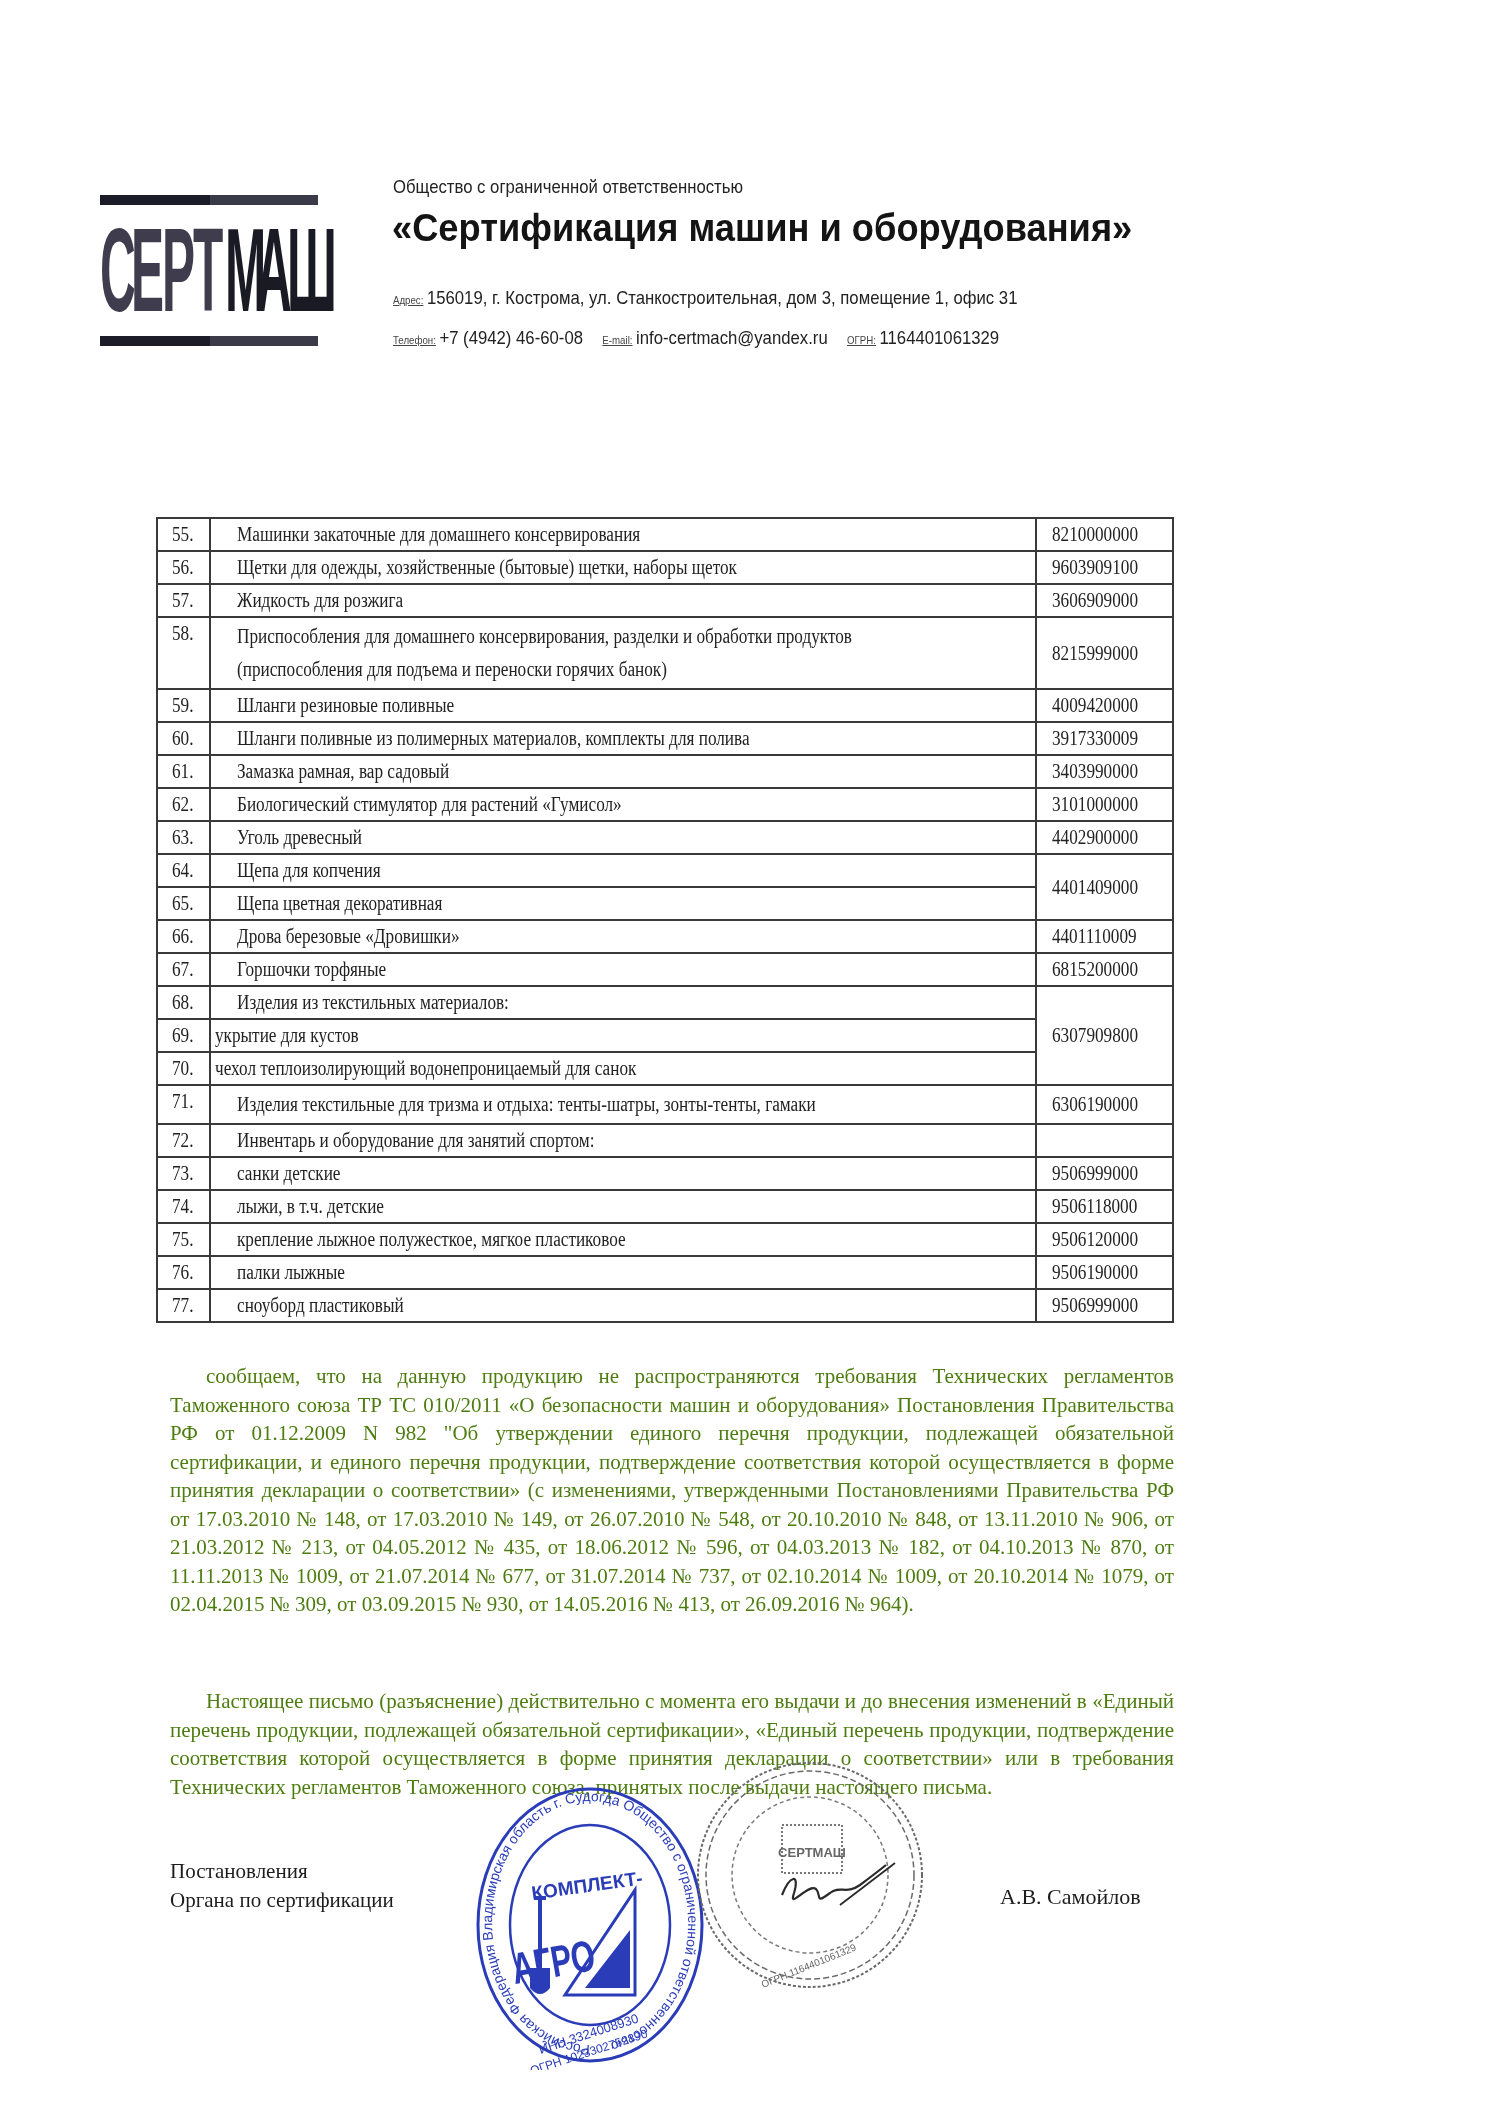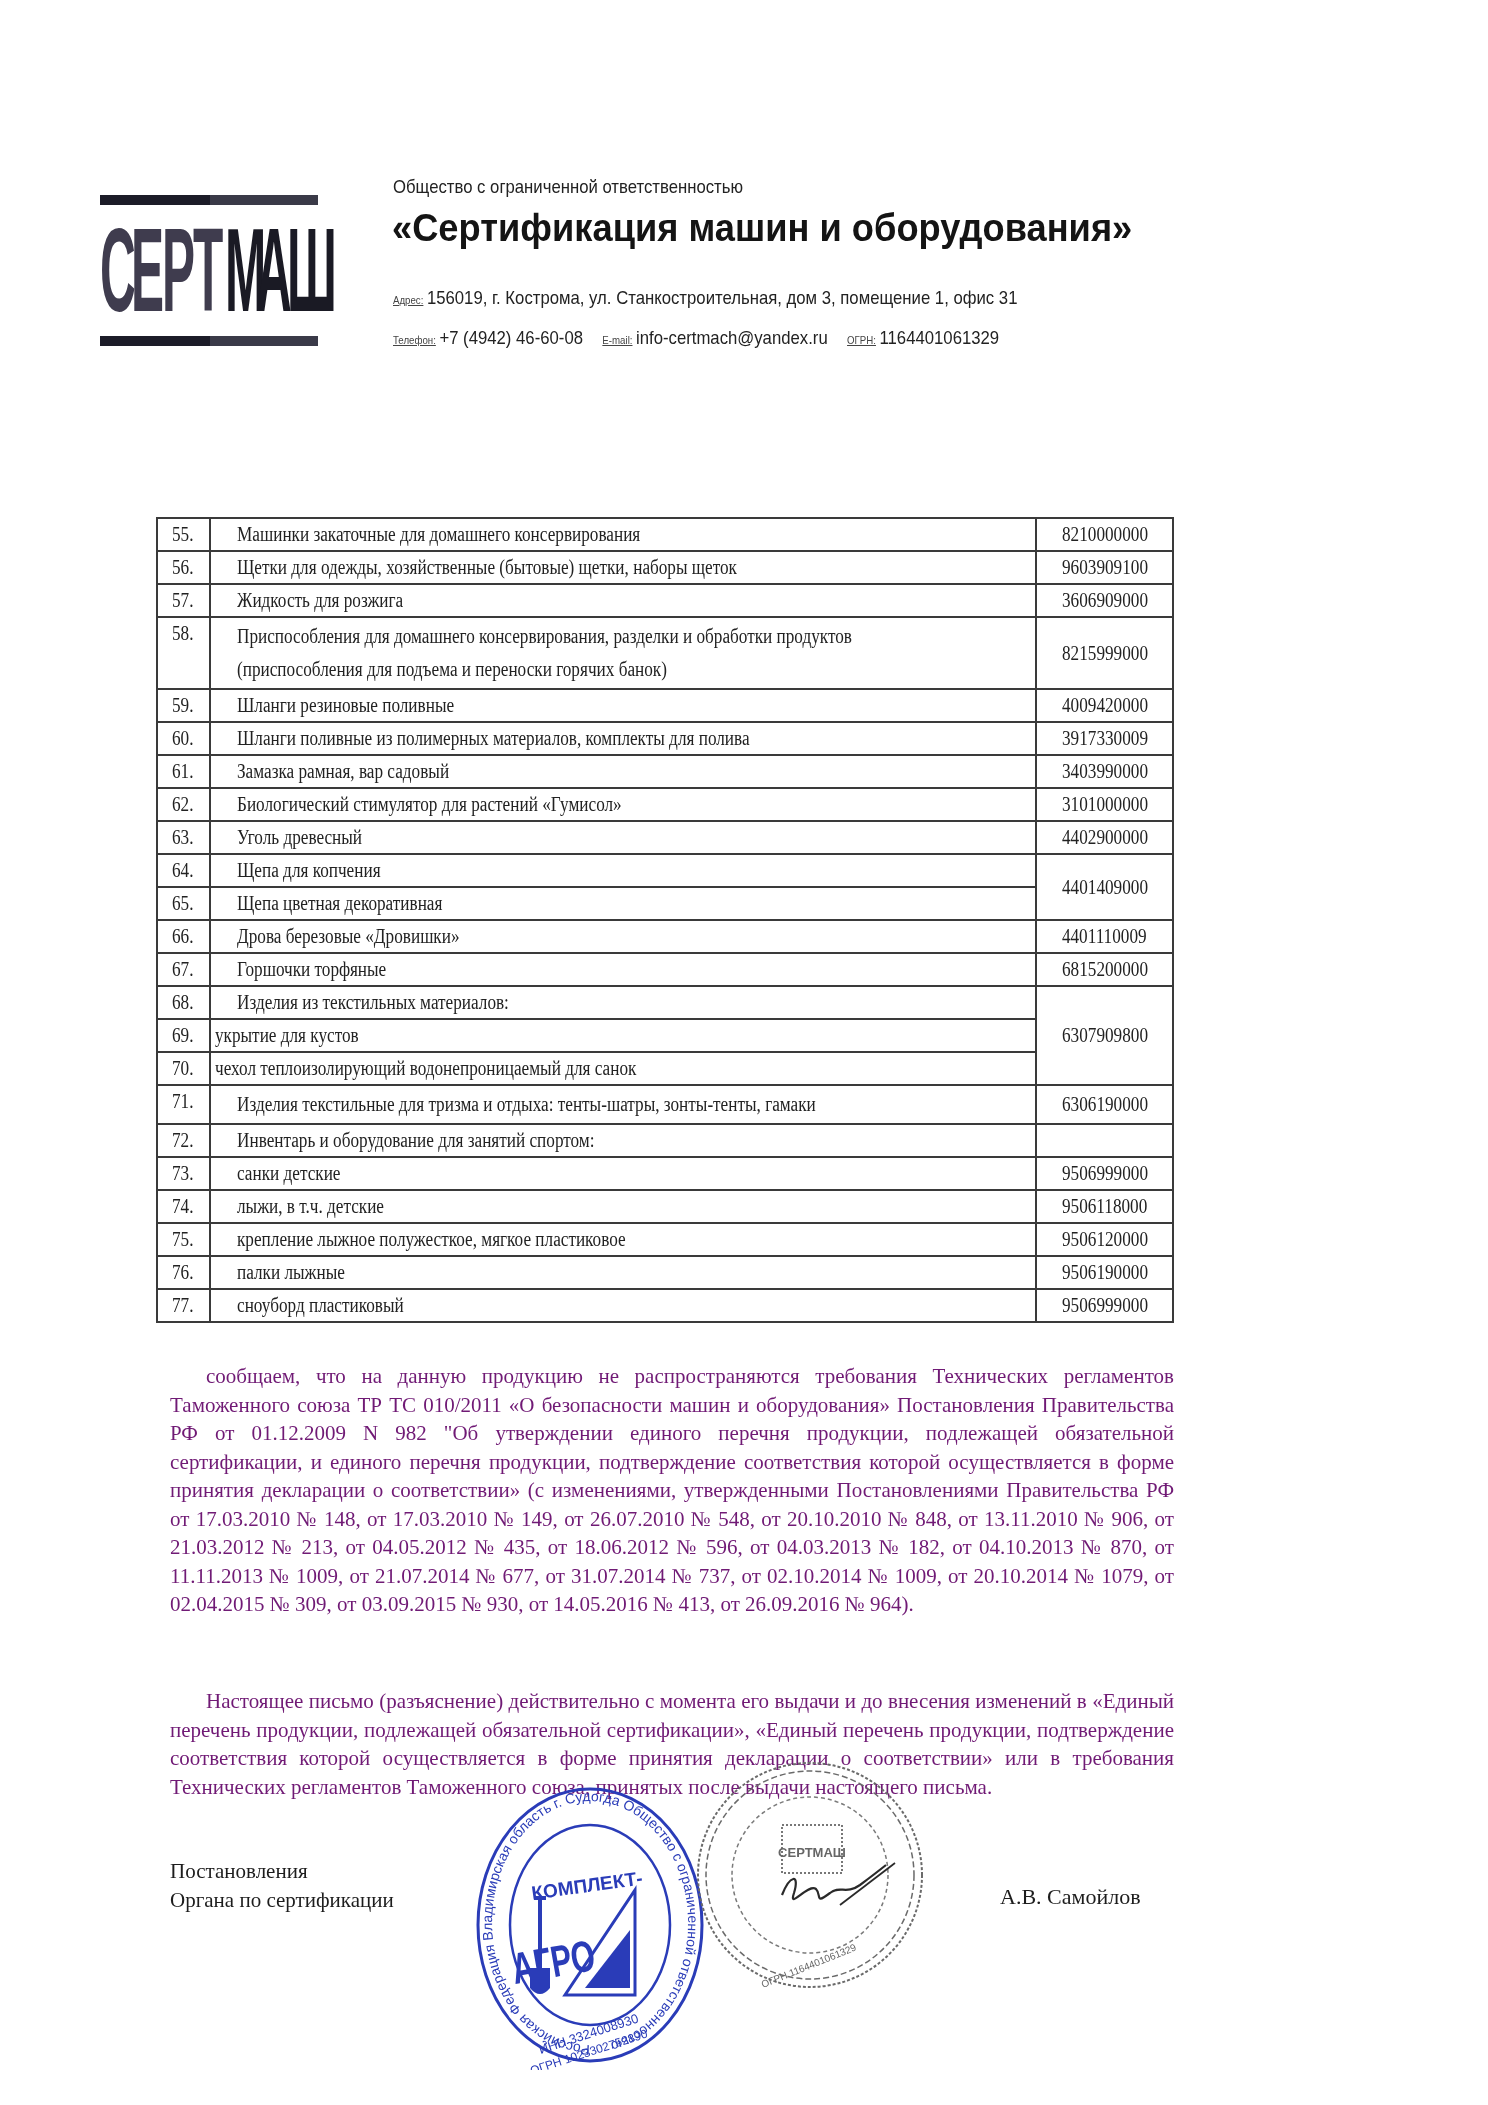--- a/index.html
+++ b/index.html
@@ -23,27 +23,27 @@
   .org-line .gap { display: inline-block; width: 22px; }
   .org-addr { top: 287px; }
   .org-contacts { top: 327px; }
 
   
   .tbl { position: absolute; left: 156px; top: 517px; width: 1018px; border-collapse: collapse; font-family: Liberation Serif, serif; font-size: 20px; color: #222; }
   .tbl td { border: 2px solid #3a3a3a; padding: 0 8px; height: 31px; vertical-align: middle; line-height: 31px; }
   .tbl td.num { width: 54px; padding-left: 14px; }
   .tbl td.desc { width: 680px; padding-left: 26px; }
   .tbl td.desc.two { line-height: 33px; padding-top: 2px; padding-bottom: 2px; }
-  .tbl td.code { text-align: center; width: 220px; margin-left: 42px; }
+  .tbl td.code { text-align: left; width: 220px; margin-left: 42px; }
   .tbl td .txt { display: inline-block; transform: scaleX(0.86); transform-origin: left center; white-space: nowrap; }
   .tbl td.code .txt { transform-origin: center center; }
   .tbl td.desc.two .txt { white-space: normal; width: 790px; }
 
   
-  .para { position: absolute; left: 170px; width: 1004px; font-family: "Liberation Serif", "DejaVu Serif", serif; font-size: 21px; line-height: 28.5px; text-align: justify; color: #701a75; }
+  .para { position: absolute; left: 170px; width: 1004px; font-family: "Liberation Serif", "DejaVu Serif", serif; font-size: 21px; line-height: 28.5px; text-align: justify; color: #4d7c0f; }
   .p1 { top: 1362px; }
   .p2 { top: 1687px; }
   .sig-role { position: absolute; left: 170px; top: 1857px; font-family: "Liberation Serif", "DejaVu Serif", serif; font-size: 21px; line-height: 29px; color: #1d1d1d; }
   .sig-name { position: absolute; left: 1000px; top: 1884px; font-family: "Liberation Serif", "DejaVu Serif", serif; font-size: 22px; color: #1d1d1d; }
 
   
   .stamp { position: absolute; }
   .stamp-blue { left: 470px; top: 1780px; width: 240px; height: 290px; }
   .stamp-gray { left: 690px; top: 1755px; width: 240px; height: 240px; }
 </style>

